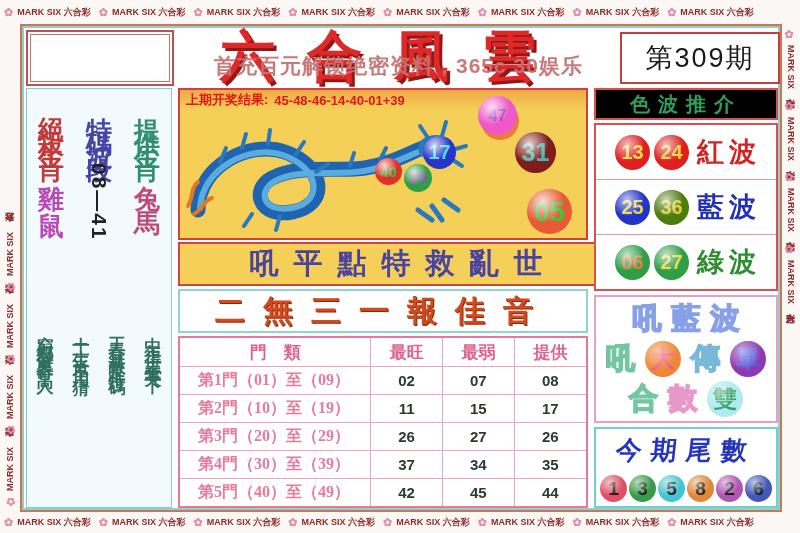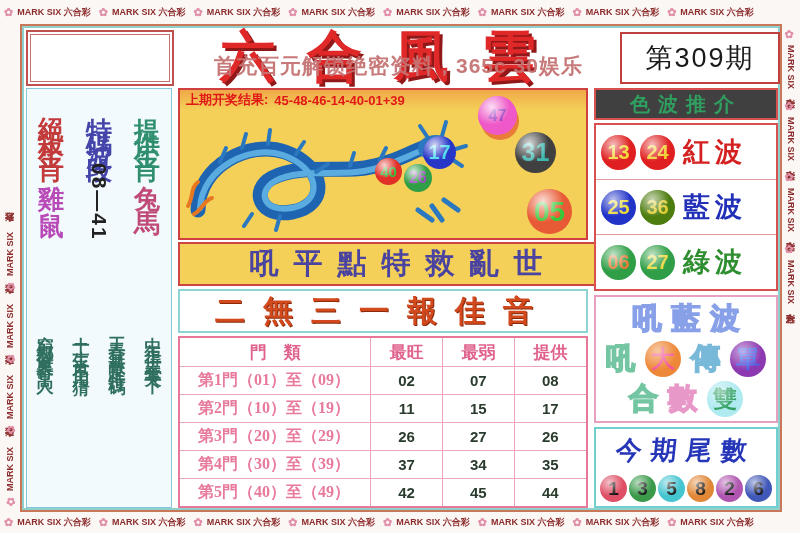--- a/index.html
+++ b/index.html
@@ -69,25 +69,25 @@
   .gate-table{position:absolute;left:178px;top:336px;width:410px;height:172px;
       border-collapse:collapse;background:#fff;}
   .gate-table th,.gate-table td{border:1px solid #eba6bc;text-align:center;}
   .gate-table{border:2px solid #e87898;}
   .gate-table th{font-family:"Liberation Serif",serif;font-size:17px;color:#e0628c;font-weight:bold;height:26px;}
   .gate-table td.lbl{font-family:"Liberation Serif",serif;font-size:16px;color:#e87a9c;font-weight:bold;text-align:left;padding-left:18px;}
   .gate-table td.val{font-size:15px;font-weight:bold;color:#2a3c2e;}
 
   
   .cw-title{position:absolute;left:594px;top:88px;width:184px;height:32px;border:2px solid #d85050;
-      box-sizing:border-box;display:flex;align-items:center;justify-content:center;background:#404040;
+      box-sizing:border-box;display:flex;align-items:center;justify-content:center;background:#000000;
       font-family:"Liberation Serif",serif;font-weight:bold;font-size:20px;color:#2f9f5f;letter-spacing:8px;}
   .cw-box{position:absolute;left:594px;top:123px;width:184px;height:168px;border:2px solid #d85050;
       box-sizing:border-box;background:#fff;display:flex;flex-direction:column;}
-  .cw-row{flex:1;display:flex;align-items:center;gap:4px;padding-left:5px;}
+  .cw-row{flex:1;display:flex;align-items:center;gap:4px;padding-left:19px;}
   .cw-row + .cw-row{border-top:1px solid #e89898;}
   .cw-ball{position:relative;width:35px;height:35px;border-radius:50%;display:flex;align-items:center;justify-content:center;
       font-size:20px;font-weight:bold;}
   .cw-ball::before{content:"";position:absolute;inset:0;border-radius:50%;
       background:radial-gradient(circle at 35% 28%,rgba(255,255,255,.7),rgba(255,255,255,0) 50%);}
   .cw-label{font-family:"Liberation Serif",serif;font-weight:bold;font-size:27px;letter-spacing:5px;margin-left:4px;}
 
   .howl-box{position:absolute;left:594px;top:295px;width:184px;height:128px;border:2px solid #e8a0c0;
       box-sizing:border-box;background:#fff;display:flex;flex-direction:column;justify-content:space-around;
       align-items:center;padding:2px 0;}
@@ -271,21 +271,21 @@
       <circle cx="252" cy="34" r="3" fill="#fff"></circle>
       <circle cx="252" cy="34" r="1.5" fill="#111"></circle>
       <path d="M238 100 l14 10 M252 96 l10 14 M264 90 l14 10" stroke="#2a78c0" stroke-width="5" stroke-linecap="round"></path>
       <path d="M8 96 c 6 -10, 2 -18, 10 -24 M14 104 c 8 -4, 10 -14, 18 -16" stroke="#e87820" stroke-width="4" fill="none" stroke-linecap="round"></path>
     </svg>
     <div class="ball" style="left: 195px; top: 68px; width: 27px; height: 27px; font-size: 15px; background-color: rgb(224, 48, 40); color: rgb(53, 192, 64);">40</div>
     <div class="ball" style="left: 224px; top: 74px; width: 28px; height: 28px; font-size: 16px; background-color: rgb(47, 158, 70); color: rgb(160, 74, 192);">26</div>
     <div class="ball" style="left: 243px; top: 46px; width: 33px; height: 33px; font-size: 20px; background-color: rgb(40, 54, 200); color: rgb(69, 216, 232);">17</div>
     <div class="ball" style="left: 258px; top: 12px; width: 38px; height: 38px; font-size: 23px; background-color: rgb(232, 124, 56); color: #4c1d95; margin-left: 43px;">14</div>
     <div class="ball" style="left: 298px; top: 6px; width: 39px; height: 39px; font-size: 16px; background-color: rgb(238, 88, 200); color: rgb(144, 56, 192);">47</div>
-    <div class="ball" style="left: 335px; top: 42px; width: 41px; height: 41px; font-size: 25px; background-color: #404040; color: rgb(64, 184, 176);">31</div>
+    <div class="ball" style="left: 335px; top: 42px; width: 41px; height: 41px; font-size: 25px; background-color: #7f1d1d; color: rgb(64, 184, 176);">31</div>
     <div class="ball" style="left: 347px; top: 99px; width: 45px; height: 45px; font-size: 28px; background-color: rgb(232, 90, 53); color: rgb(56, 200, 56);">05</div>
   </div>
 
   <div class="slogan-band">吼平點特救亂世</div>
   <div class="goodnews-band">二無三一報佳音</div>
 
   <table class="gate-table">
     <tbody>
         <tr>
       <th style="width:47%;">門　類</th>

